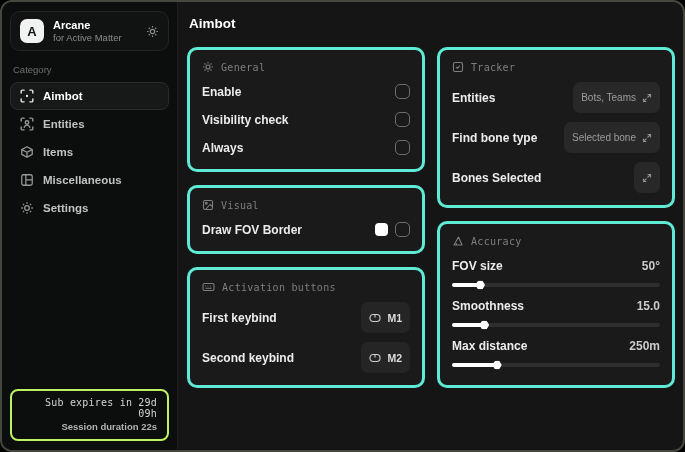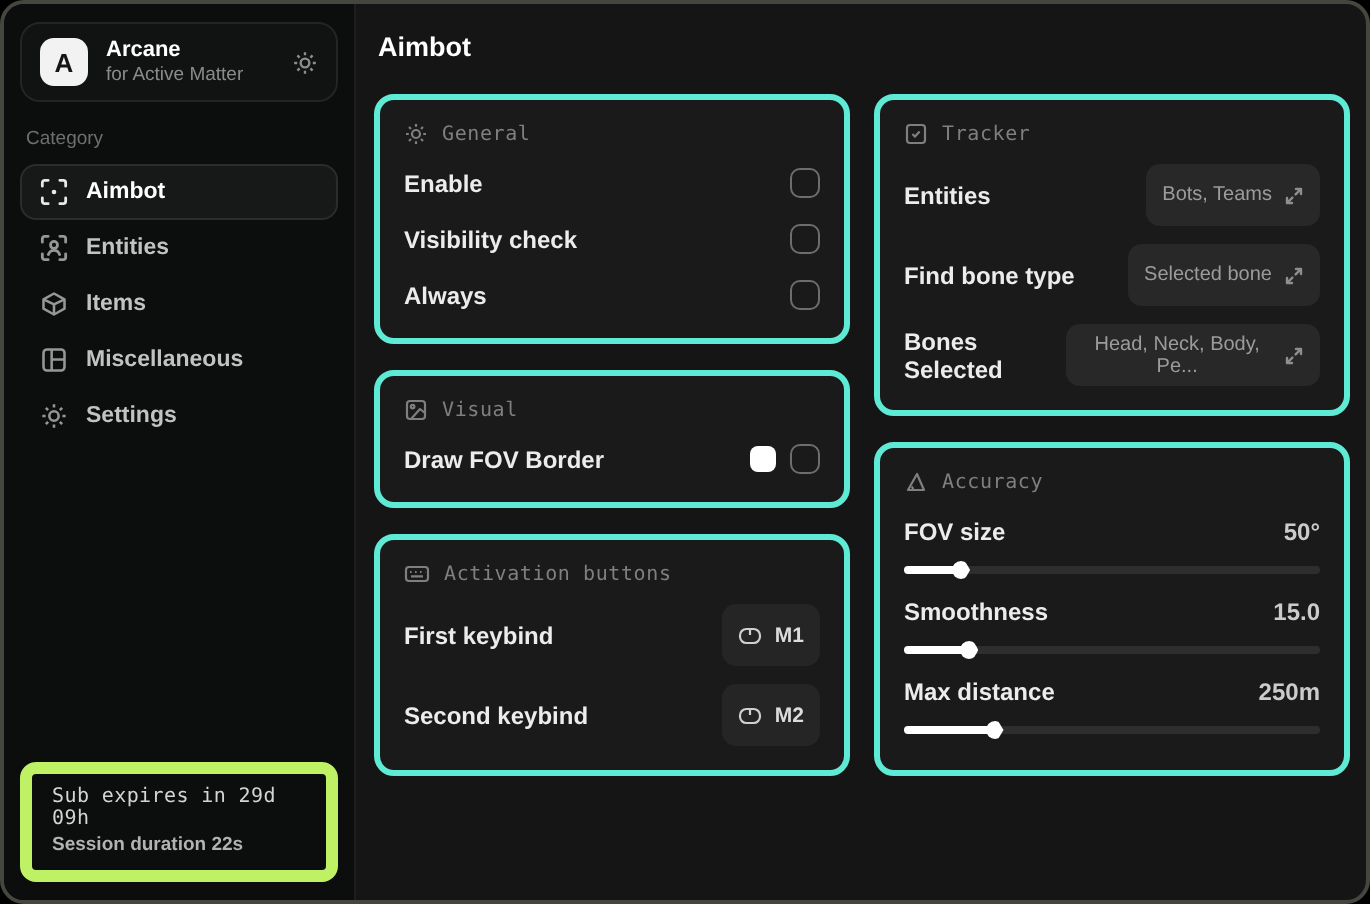--- a/index.html
+++ b/index.html
@@ -52,22 +52,23 @@
     cursor: pointer;
   }
   .nav-item .icon { color: #969696; }
   .nav-item.active {
     background: #171818; border-color: #2b2c2c; color: #ffffff;
   }
   .nav-item.active .icon { color: #e8e8e8; }
 
   .sub-box {
     position: absolute; left: 8px; right: 8px; bottom: 9px;
-    border: 6px solid #bef264; border-radius: 8px;
+    border: 2px solid #bef264; border-radius: 8px;
     padding: 6px 10px 7px;
+    text-align: right;
   }
   .sub-line1 { font-family: "DejaVu Sans Mono", monospace; font-size: 10px; color: #d4d4d4; letter-spacing: 0.2px; }
   .sub-line2 { font-size: 9.5px; font-weight: 700; color: #b3b3b3; margin-top: 2px; }
 
   
   .main { flex: 1; padding: 10px 13px 0 9px; }
   .page-title { color: #ffffff; font-size: 13.5px; font-weight: 700; margin: 4px 0 16px 2px; }
 
   .cols { display: flex; gap: 12px; align-items: flex-start; }
   .col { width: 238px; flex: none; }
@@ -322,21 +323,20 @@
               <span class="icon">
                 <svg width="10" height="10" viewBox="0 0 10 10" fill="none" stroke="currentColor" stroke-width="1.2" stroke-linecap="round" stroke-linejoin="round">
                   <path d="M6 1.5h2.5V4M4 8.5H1.5V6M8.5 1.5L5.8 4.2M1.5 8.5l2.7-2.7"></path>
                 </svg>
               </span>
             </button>
           </div>
           <div class="row">
             <span class="row-label">Bones Selected</span>
             <button class="pill">
-              <span>Head, Neck, Body, Pe...</span>
               <span class="icon">
                 <svg width="10" height="10" viewBox="0 0 10 10" fill="none" stroke="currentColor" stroke-width="1.2" stroke-linecap="round" stroke-linejoin="round">
                   <path d="M6 1.5h2.5V4M4 8.5H1.5V6M8.5 1.5L5.8 4.2M1.5 8.5l2.7-2.7"></path>
                 </svg>
               </span>
             </button>
           </div>
         </section>
 
         <section class="card">

